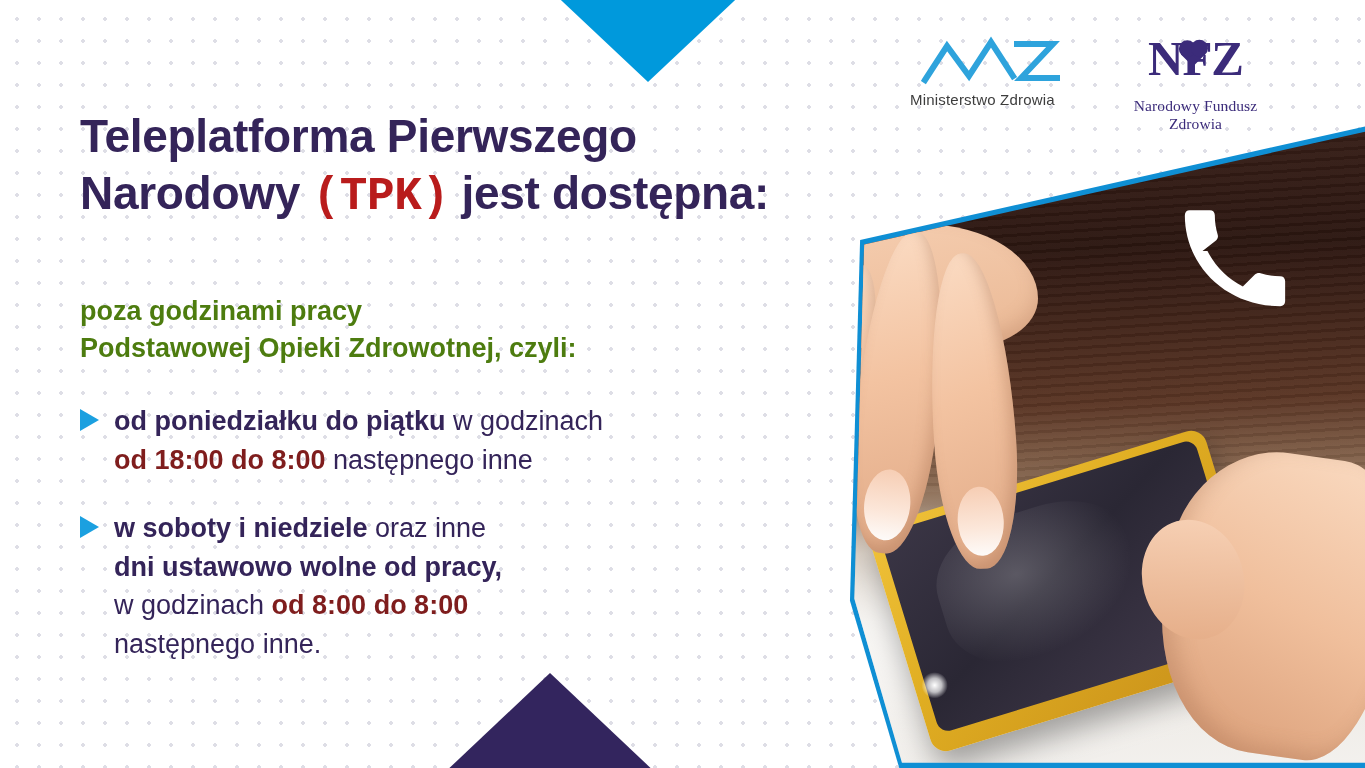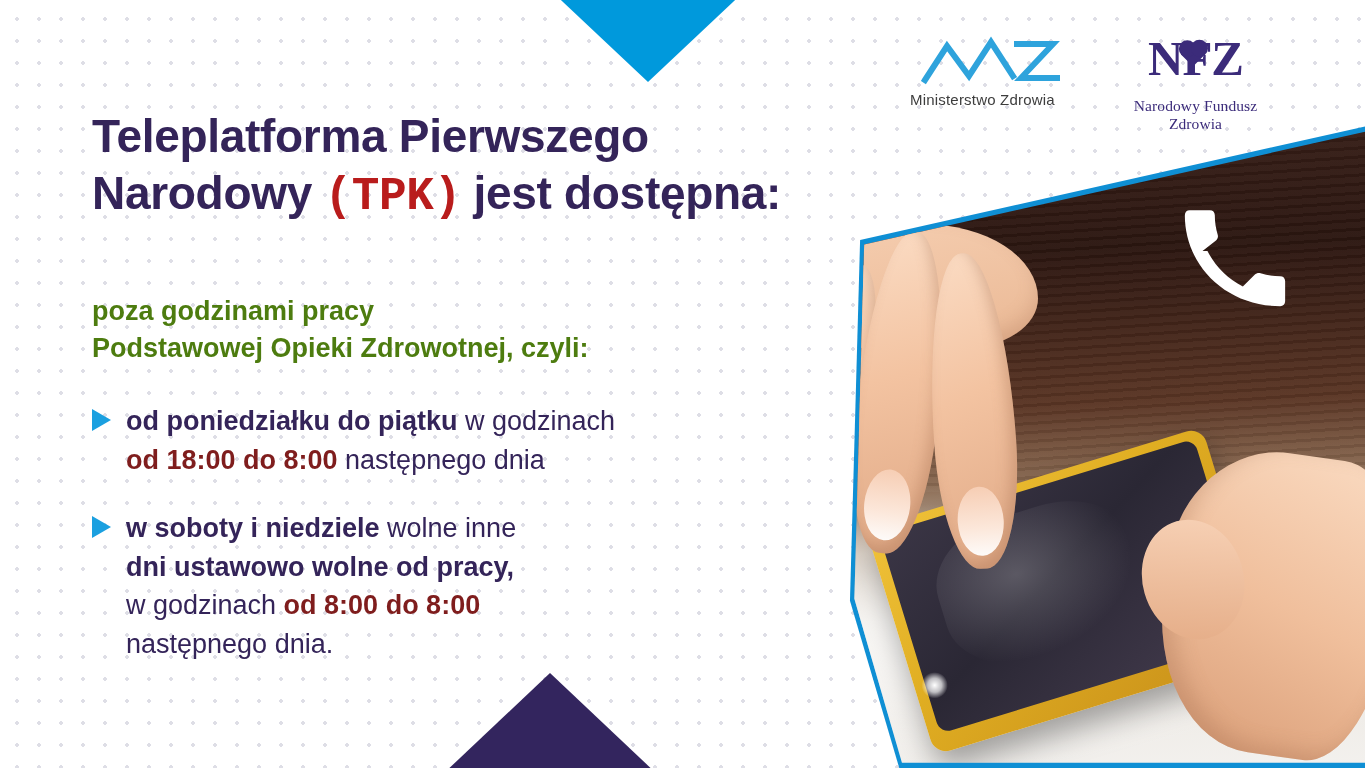--- a/index.html
+++ b/index.html
@@ -173,21 +173,21 @@
   }
   .logo-nfz .heart:before{top:-8.5px;left:0;}
   .logo-nfz .heart:after{top:0;left:8.5px;}
   .logo-nfz .cap{
     font-family:"Liberation Serif",serif;
     font-size:15.5px;color:#3b2b7a;margin-top:14px;letter-spacing:.1px;
   }
 
   
   .content{
-    position:absolute;left:92px;top:0;width:690px;height:768px;z-index:5;
+    position:absolute;left:80px;top:0;width:690px;height:768px;z-index:5;
   }
   .headline{
     position:absolute;top:108px;left:0;width:690px;
     font-size:46px;font-weight:bold;line-height:1.24;
     color:#342459;letter-spacing:-.3px;
   }
   .headline .tpk{color:#b91c1c;font-family:Liberation Mono, monospace;}
   .subhead{
     position:absolute;top:293px;left:0;width:690px;
     font-size:27px;font-weight:bold;line-height:1.38;
@@ -283,26 +283,26 @@
     <div class="subhead">
       <span>poza godzinami pracy</span><br>
       <span>Podstawowej Opieki Zdrowotnej, czyli:</span>
     </div>
 
     <div class="bullets">
 
       <div class="bullet">
         <span class="tri"></span>
         <span class="b">od poniedziałku do piątku</span><span> w godzinach</span><br>
-        <span class="time">od 18:00 do 8:00</span><span> następnego dnia</span>
+        <span class="time">od 18:00 do 8:00</span><span> następnego inne</span>
       </div>
 
       <div class="bullet">
         <span class="tri"></span>
-        <span class="b">w soboty i niedziele</span><span> wolne inne</span><br>
+        <span class="b">w soboty i niedziele</span><span> oraz inne</span><br>
         <span class="b">dni ustawowo wolne od pracy,</span><br>
         <span>w godzinach </span><span class="time">od 8:00 do 8:00</span><br>
-        <span>następnego dnia.</span>
+        <span>następnego inne.</span>
       </div>
 
     </div>
   </div>
 </div>
 
 </body></html>

